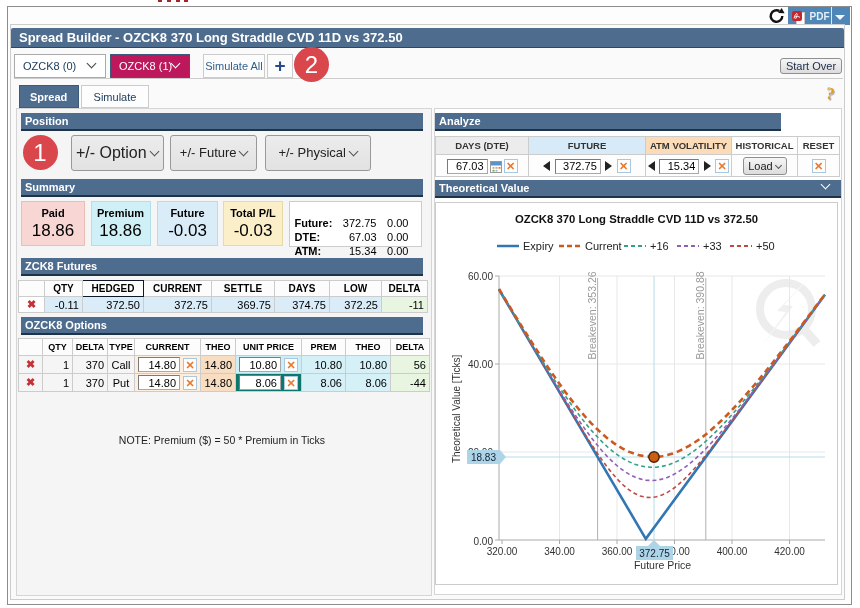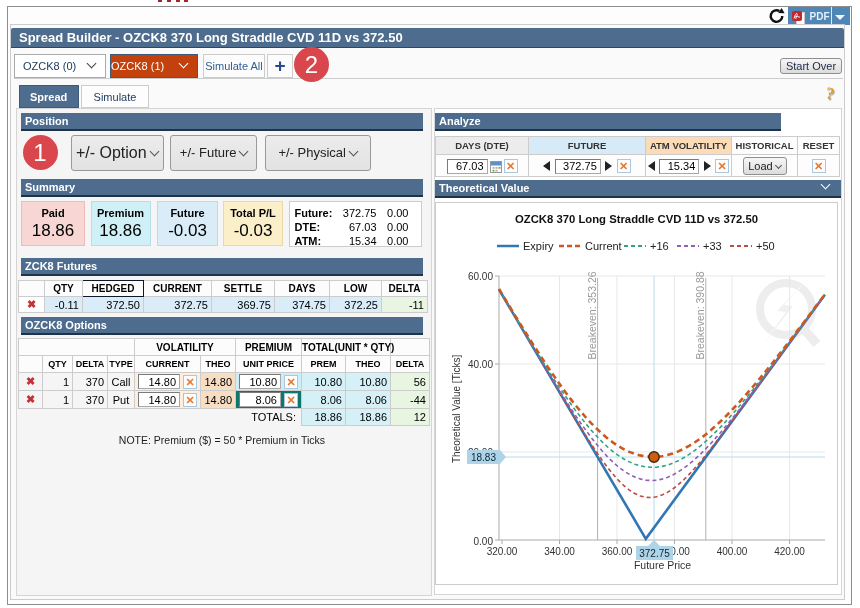--- a/index.html
+++ b/index.html
@@ -39,21 +39,21 @@
   <div class="abs" style="left:21.5px; top:4px; color:#e4f0fa; font-weight:bold; font-size:10px;">PDF</div>
   <div class="abs" style="left:42.5px; top:0; width:1px; height:17.5px; background:#dceaf5;"></div>
   <div class="abs" style="left:47px; top:7.5px; width:0; height:0; border-left:5.2px solid transparent; border-right:5.2px solid transparent; border-top:5px solid #f0f6fb;"></div>
 </div>
 
 <div class="abs" style="left:10px; top:24px; width:835px; height:576px; border:1px solid #ccc; background:#fafafa;"></div>
 
 <div class="abs hdrbar" style="left:11px; top:28px; width:833px; height:20px; border-radius:2px 2px 0 0; border-bottom:1px solid #33475c; line-height:19px; padding-left:8px; font-size:13px;">Spread Builder - OZCK8 370 Long Straddle CVD 11D vs 372.50</div>
 
 <div class="abs" style="left:14px; top:54px; width:92px; height:24px; background:#fff; border:1px solid #aaa; color:#21405e; font-size:11px; line-height:22px; padding-left:8px;">OZCK8 (0) <span class="chev" style="position:absolute; right:10px; top:9px;"></span></div>
-<div class="abs" style="left:110px; top:54px; width:88px; height:24px; background:#c2410c; border:1px solid #3d5a78; color:#fff; font-size:11px; line-height:22px; ">OZCK8 (1) <span class="chev chevw" style="position:absolute; right:10px; top:9px;"></span></div>
+<div class="abs" style="left:110px; top:54px; width:80px; height:24px; background:#be185d; border:1px solid #3d5a78; color:#fff; font-size:11px; line-height:22px; padding-left:8px;">OZCK8 (1) <span class="chev chevw" style="position:absolute; right:10px; top:9px;"></span></div>
 <div class="abs" style="left:203px; top:54px; width:62px; height:24px; background:#fcfcfc; border:1px solid #ccc; color:#2e5f8f; font-size:11px; line-height:22px; text-align:center;">Simulate All</div>
 <div class="abs" style="left:267px; top:54px; width:26px; height:24px; background:#fcfcfc; border:1px solid #ccc; color:#27498f; font-size:19px; line-height:22px; text-align:center; font-weight:bold;">+</div>
 <div class="abs" style="left:14px; top:78px; width:829px; height:1px; background:#ccc;"></div>
 <div class="redcirc" style="left:294px; top:47px;">2</div>
 
 <div class="abs btn3d" style="left:780px; top:58px; width:62px; height:16px; font-size:11px; text-align:center; line-height:15px;">Start Over</div>
 
 <div class="abs" style="left:18.7px; top:84.5px; width:60px; height:23px; background:#4d6c8e; border:1px solid #3d5a78; color:#fff; font-weight:bold; font-size:11px; text-align:center; line-height:22px;">Spread</div>
 <div class="abs" style="left:81px; top:84.5px; width:68px; height:23px; background:#fdfdfd; border:1px solid #ccc; color:#21405e; font-size:11px; text-align:center; line-height:22px;">Simulate</div>
 
@@ -78,21 +78,21 @@
   </div>
 <div class="abs" style="left:157px; top:201px; width:61px; height:45px; background:#d9ecf8; border:1px solid #bcd9ee; text-align:center;">
     <div style="font-size:11px; font-weight:bold; margin-top:5px;">Future</div>
     <div style="font-size:17px; margin-top:2px;">-0.03</div>
   </div>
 <div class="abs" style="left:223px; top:201px; width:60px; height:45px; background:#fbefca; border:1px solid #e9d9a4; text-align:center;">
     <div style="font-size:11px; font-weight:bold; margin-top:5px;">Total P/L</div>
     <div style="font-size:17px; margin-top:2px;">-0.03</div>
   </div>
 <div class="abs" style="left:288.5px; top:201px; width:133px; height:46px; background:#fff; border:1px solid #ccc; font-size:11px;">
-  <div style="position:relative; height:14px; margin-top:5px;">
+  <div style="position:relative; height:14px; margin-top:15px;">
       <b style="position:absolute; left:5px;">Future:</b>
       <span style="position:absolute; right:44px;">372.75</span>
       <span style="position:absolute; right:12px;">0.00</span>
     </div>
   <div style="position:relative; height:14px;">
       <b style="position:absolute; left:5px;">DTE:</b>
       <span style="position:absolute; right:44px;">67.03</span>
       <span style="position:absolute; right:12px;">0.00</span>
     </div>
   <div style="position:relative; height:14px;">
@@ -136,27 +136,20 @@
       <col style="width:35px">
       <col style="width:27px">
       <col style="width:66px">
       <col style="width:35px">
       <col style="width:66px">
       <col style="width:44px">
       <col style="width:45px">
       <col style="width:39px">
     </colgroup>
   <tbody>
-      <tr style="height:17px; font-size:10px; font-weight:bold; background:#fcfcfc;">
-    <td colspan="4" style="border:1px solid #ccc;"></td>
-    <td colspan="2" style="border:1px solid #ccc; width:101px; text-align:center;">VOLATILITY</td>
-    <td style="border:1px solid #ccc; width:66px; text-align:center;">PREMIUM</td>
-    <td colspan="2" style="border:1px solid #ccc; width:89px; text-align:center; white-space:nowrap;">TOTAL(UNIT * QTY)</td>
-    <td style="border:1px solid #ccc;"></td>
-  </tr>
   <tr style="height:17px; font-size:9px; font-weight:bold; background:#fcfcfc;">
     <td style="border:1px solid #ccc; width:24px;"></td>
     <td style="border:1px solid #ccc; width:30px; text-align:center;">QTY</td>
     <td style="border:1px solid #ccc; width:35px; text-align:center;">DELTA</td>
     <td style="border:1px solid #ccc; width:27px; text-align:center;">TYPE</td>
     <td style="border:1px solid #ccc; width:66px; text-align:center;">CURRENT</td>
     <td style="border:1px solid #ccc; width:35px; text-align:center;">THEO</td>
     <td style="border:1px solid #ccc; text-align:center;">UNIT PRICE</td>
     <td style="border:1px solid #ccc; width:45px; text-align:center;">PREM</td>
     <td style="border:1px solid #ccc; width:44px; text-align:center;">THEO</td>
@@ -178,26 +171,20 @@
     <td style="border:1px solid #ccc; text-align:center;" class="xred">✖</td>
     <td style="border:1px solid #ccc; text-align:right; padding-right:3px;">1</td>
     <td style="border:1px solid #ccc; text-align:right; padding-right:3px;">370</td>
     <td style="border:1px solid #ccc; text-align:center;">Put</td>
     <td style="border:1px solid #ccc; background:#fdeedd; text-align:center; white-space:nowrap;"><input class="cell" style="width: 42px;" value="14.80"><span class="ox" style="margin-left:3px;">✕</span></td>
     <td style="border:1px solid #ccc; background:#f7ddc1; text-align:right; padding-right:3px;">14.80</td>
     <td style="border:1px solid #ccc; background:#0f766e; text-align:center; white-space:nowrap;"><input class="cell" style="width: 42px;" value="8.06"><span class="ox" style="margin-left:3px;">✕</span></td>
     <td style="border:1px solid #ccc; background:#d5f1f7; text-align:right; padding-right:3px;">8.06</td>
     <td style="border:1px solid #ccc; background:#d5f1f7; text-align:right; padding-right:3px;">8.06</td>
     <td style="border:1px solid #ccc; background:#e7f5e1; text-align:right; padding-right:3px;">-44</td>
-  </tr>
-  <tr style="height:17px;">
-    <td colspan="7" style="text-align:right; padding-right:5px; font-size:11px;">TOTALS:</td>
-    <td style="border:1px solid #ccc; background:#d5f1f7; text-align:right; padding-right:3px;">18.86</td>
-    <td style="border:1px solid #ccc; background:#d5f1f7; text-align:right; padding-right:3px;">18.86</td>
-    <td style="border:1px solid #ccc; background:#e7f5e1; text-align:right; padding-right:3px;">12</td>
   </tr>
 </tbody>
   </table>
 <div class="abs" style="left:21px; top:433.5px; width:402px; text-align:center; font-size:10.5px; color:#222;">NOTE: Premium ($) = 50 * Premium in Ticks</div>
 
 <div class="abs" style="left:434px; top:107.5px; width:408px; height:487.5px; border:1px solid #d5d5d5; background:#fff;"></div>
 
 <div class="abs hdrbar" style="left:435px; top:113px; width:346px; height:18px; line-height:16px; padding-left:4px;">Analyze</div>
 <table class="abs" style="left:435px; top:136px; width:405px;">
   <tbody>

